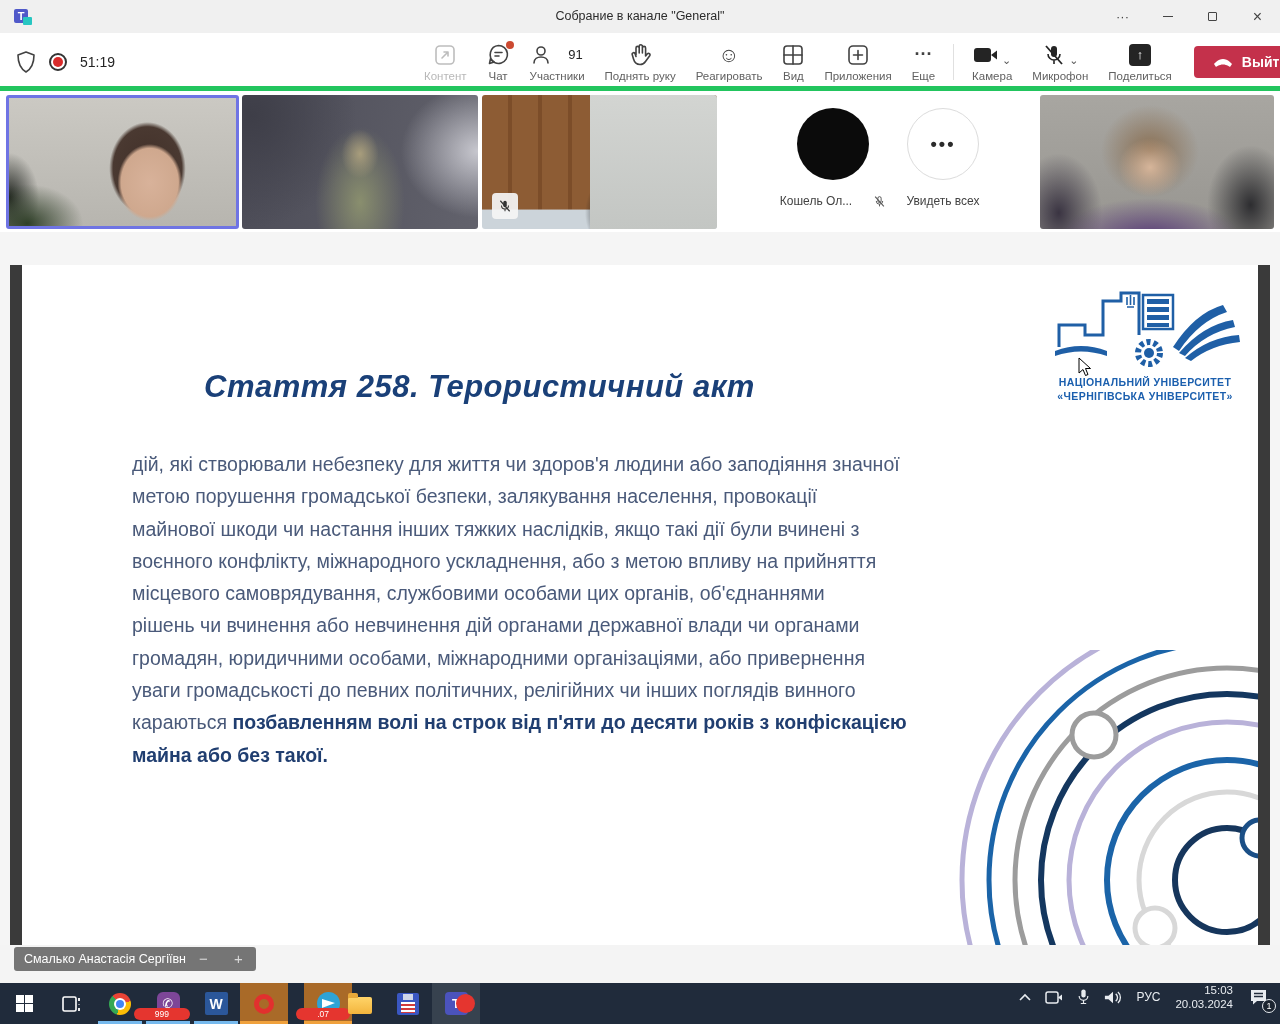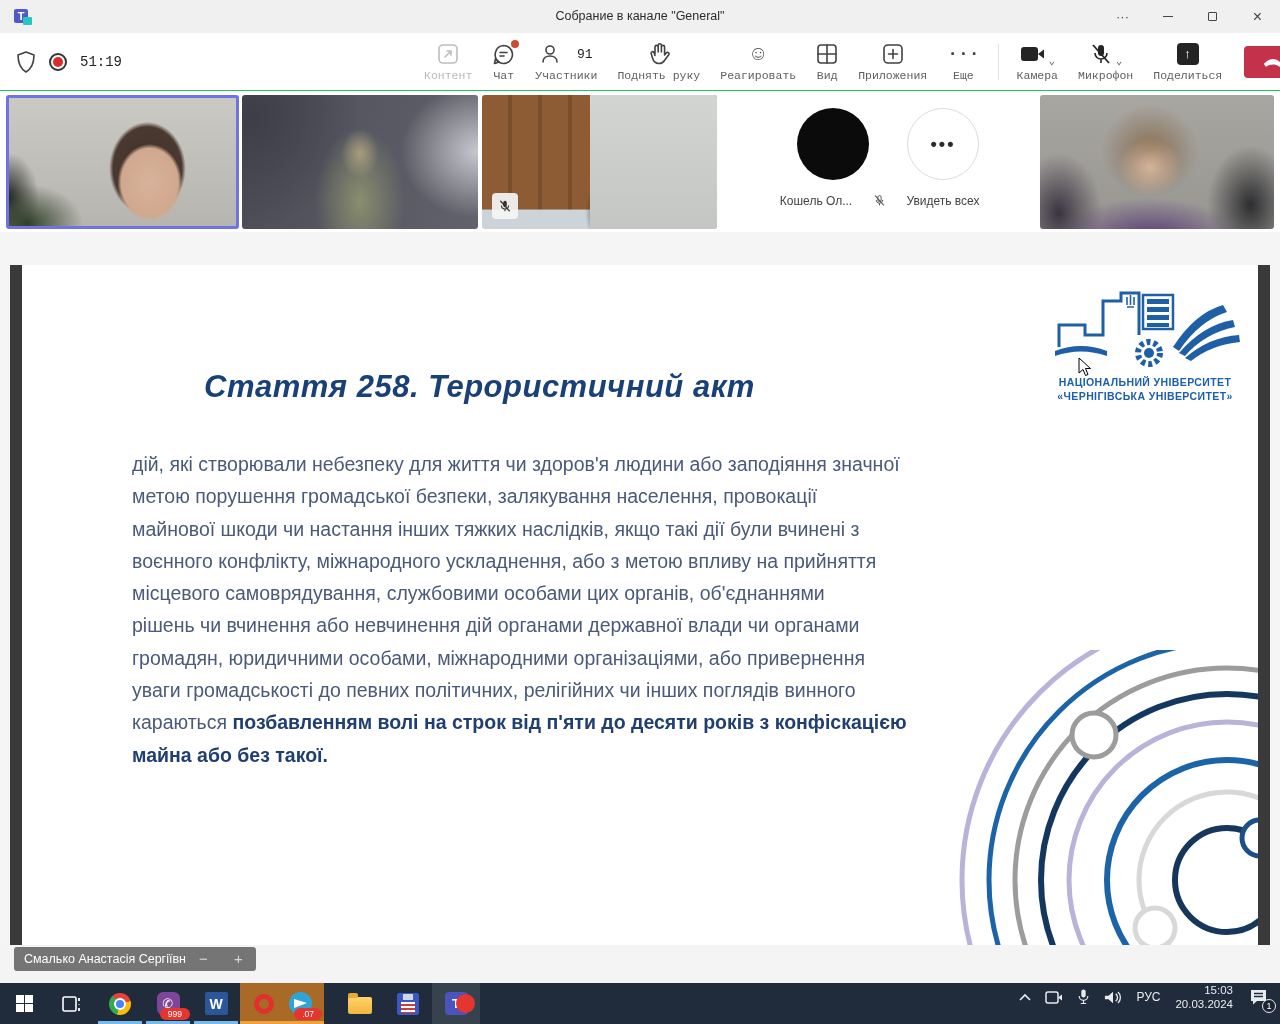--- a/index.html
+++ b/index.html
@@ -13,21 +13,21 @@
   .tb-appicon .sq { position:absolute; left:0; top:2px; width:14px; height:14px; background:#5059c9; border-radius:2px; color:#fff; font-size:11px; font-weight:bold; text-align:center; line-height:14px; }
   .tb-appicon .teal { position:absolute; left:9px; top:10px; width:9px; height:8px; background:#27c6c1; border-radius:1px; }
   .tb-title { position:absolute; left:0; right:0; top:0; height:33px; text-align:center; line-height:33px; font-size:12.5px; color:#2b2b2b; }
   .tb-controls { position:absolute; right:0; top:0; height:33px; display:flex; }
   .tb-btn { width:45px; height:33px; display:flex; align-items:center; justify-content:center; color:#444; font-size:13px; }
   .min-glyph { display:block; width:10px; height:1px; background:#444; }
   .restore-glyph { display:block; width:9px; height:9px; border:1px solid #444; border-radius:1px; }
   .close-glyph { font-size:16px; line-height:16px; color:#444; }
 
   
-  .toolbar { position:absolute; left:0; top:33px; width:1280px; height:58px; background:#fff; border-bottom:1px solid #22c55e;font-family:Liberation Mono, monospace; }
+  .toolbar { position:absolute; left:0; top:33px; width:1280px; height:58px; background:#fff; border-bottom:5px solid #22c55e; }
   .tb-left { position:absolute; left:16px; top:0; height:58px; display:flex; align-items:center; gap:13px; }
   .record-dot { width:18px; height:18px; border:2px solid #333; border-radius:50%; display:flex; align-items:center; justify-content:center; }
   .record-dot i { display:block; width:10px; height:10px; background:#d92b2b; border-radius:50%; }
   .timer { font-size:14px; color:#242424; }
   .tool-group { position:absolute; top:0; height:58px; display:flex; align-items:stretch; }
   .tool-btn { position:relative; display:flex; flex-direction:column; align-items:center; justify-content:center; padding:0 10px; gap:3px; cursor:pointer; }
   .tool-btn .ticon { height:24px; display:flex; align-items:center; justify-content:center; position:relative; }
   .tool-btn .tlabel { font-size:11.5px; color:#616161; white-space:nowrap; }
   .tool-btn.disabled .tlabel { color:#b8b8b8; }
   .red-dot { position:absolute; right:-4px; top:-2px; width:8px; height:8px; border-radius:50%; background:#cc4a31; }
@@ -77,21 +77,21 @@
       radial-gradient(ellipse 62px 85px at 90% 82%, #2d2d30 0%, rgba(0,0,0,0) 70%),
       radial-gradient(ellipse 62px 85px at 8% 88%, #3a3442 0%, rgba(0,0,0,0) 70%),
       linear-gradient(#a8a6a1, #989691); }
   .mic-off-tile { position:absolute; left:10px; bottom:10px; width:26px; height:26px; background:rgba(245,245,245,.92); border-radius:4px; display:flex; align-items:center; justify-content:center; }
   .avatar-wrap { position:absolute; top:4px; display:flex; flex-direction:column; align-items:center; }
   .av-kosh { left:778px; width:110px; }
   .av-all { left:888px; width:110px; }
   .avatar-circle { width:72px; height:72px; border-radius:50%; margin-top:13px; }
   .avatar-black { background:#0b0b0b; }
   .avatar-more { background:#fff; border:1px solid #dcdcdc; display:flex; align-items:center; justify-content:center; font-size:18px; font-weight:bold; color:#2b2b2b; letter-spacing:2px; }
-  .avatar-label { margin-top:14px; font-size:12px; color:#424242; white-space:nowrap; display:flex; align-items:flex-start; gap:21px; }
+  .avatar-label { margin-top:14px; font-size:12px; color:#424242; white-space:nowrap; display:flex; align-items:center; gap:21px; }
 
   
   .stage { position:absolute; left:0; top:232px; width:1280px; height:713px; background:#f5f5f5; }
   .slide { position:absolute; left:22px; top:33px; width:1236px; height:680px; background:#fff; overflow:hidden; }
   .sidebar-dark { position:absolute; top:33px; width:12px; height:680px; background:#3a3a3a; }
   .sd-left { left:10px; } .sd-right { left:1258px; }
   .slide-title { position:absolute; left:182px; top:104px; font-size:31px; font-weight:bold; font-style:italic; color:#1a4078; letter-spacing:.5px; }
   .slide-body { position:absolute; left:110px; top:183px; width:850px; font-size:19.5px; line-height:32.3px; color:#4a5a7a; }
   .slide-line b { color:#203e70; }
   .uni-logo { position:absolute; left:1015px; top:20px; width:216px; text-align:center; }
@@ -122,21 +122,21 @@
   .opera-ic { width:20px; height:20px; border:5px solid #e1302e; border-radius:50%; }
   .tg-ic { width:23px; height:23px; background:#2ea3d6; border-radius:50%; position:relative; }
   .tg-ic::before { content:""; position:absolute; left:5px; top:7px; width:0; height:0; border-left:13px solid #fff; border-top:4px solid transparent; border-bottom:5px solid transparent; }
   .folder-ic { position:relative; width:24px; height:17px; background:linear-gradient(#ffd469,#f3b53d); border-radius:2px; margin-top:4px; }
   .folder-ic::before { content:""; position:absolute; left:0; top:-4px; width:10px; height:5px; background:#e8a93a; border-radius:2px 2px 0 0; }
   .floppy-ic { position:relative; width:22px; height:22px; background:#3a57c2; border-radius:2px; }
   .floppy-ic::before { content:""; position:absolute; left:4px; top:9px; width:14px; height:11px; background:repeating-linear-gradient(#fff 0 2px, #d23b3b 2px 4px); }
   .floppy-ic::after { content:""; position:absolute; left:6px; top:1px; width:10px; height:6px; background:#cfd6e8; }
   .teams-ic { position:relative; width:23px; height:23px; background:#4b53bc; border-radius:4px; color:#fff; font-weight:bold; font-size:13px; display:flex; align-items:center; justify-content:center; }
   .teams-ic .bigbadge { position:absolute; right:-7px; top:2px; width:19px; height:19px; background:#e5352f; border-radius:50%; }
-  .badge { position:absolute; background:#e5352f; color:#fff; font-size:8.5px; line-height:12px; border-radius:7px; padding:0 8px; bottom:4px; right:2px; }
+  .badge { position:absolute; background:#e5352f; color:#fff; font-size:8.5px; line-height:12px; border-radius:7px; padding:0 21px; bottom:4px; right:2px; }
   .tray { position:absolute; right:0; top:0; height:28px; display:flex; align-items:center; color:#e8ecf0; }
   .tray-item { padding:0 7px; display:flex; align-items:center; justify-content:center; height:41px; font-size:12px; }
   .clock { text-align:right; line-height:14px; font-size:11.5px; padding:0 8px; }
   .notif { position:relative; padding:0 12px 0 8px; }
   .notif-badge { position:absolute; right:4px; bottom:5px; width:14px; height:14px; border-radius:50%; background:#1b2430; border:1px solid #e8ecf0; color:#fff; font-size:9px; display:flex; align-items:center; justify-content:center; }
 </style>
 </head>
 <body>
 
 <div class="screen">
@@ -403,21 +403,21 @@
     <div class="tk-slot tk-underline-blue" style="left:144px;">
       <span class="viber-ic">✆</span>
       <span class="badge">999</span>
     </div>
     <div class="tk-slot tk-underline-blue" style="left:192px;">
       <span class="word-ic">W</span>
     </div>
     <div class="tk-slot tk-orange" style="left:240px;">
       <span class="opera-ic"></span>
     </div>
-    <div class="tk-slot tk-orange" style="left:276px;">
+    <div class="tk-slot tk-orange" style="left:304px;">
       <span class="tg-ic"></span>
       <span class="badge">.07</span>
     </div>
     <div class="tk-slot" style="left:336px;">
       <span class="folder-ic"></span>
     </div>
     <div class="tk-slot" style="left:384px;">
       <span class="floppy-ic"></span>
     </div>
     <div class="tk-slot tk-teams-slot" style="left:432px;">

